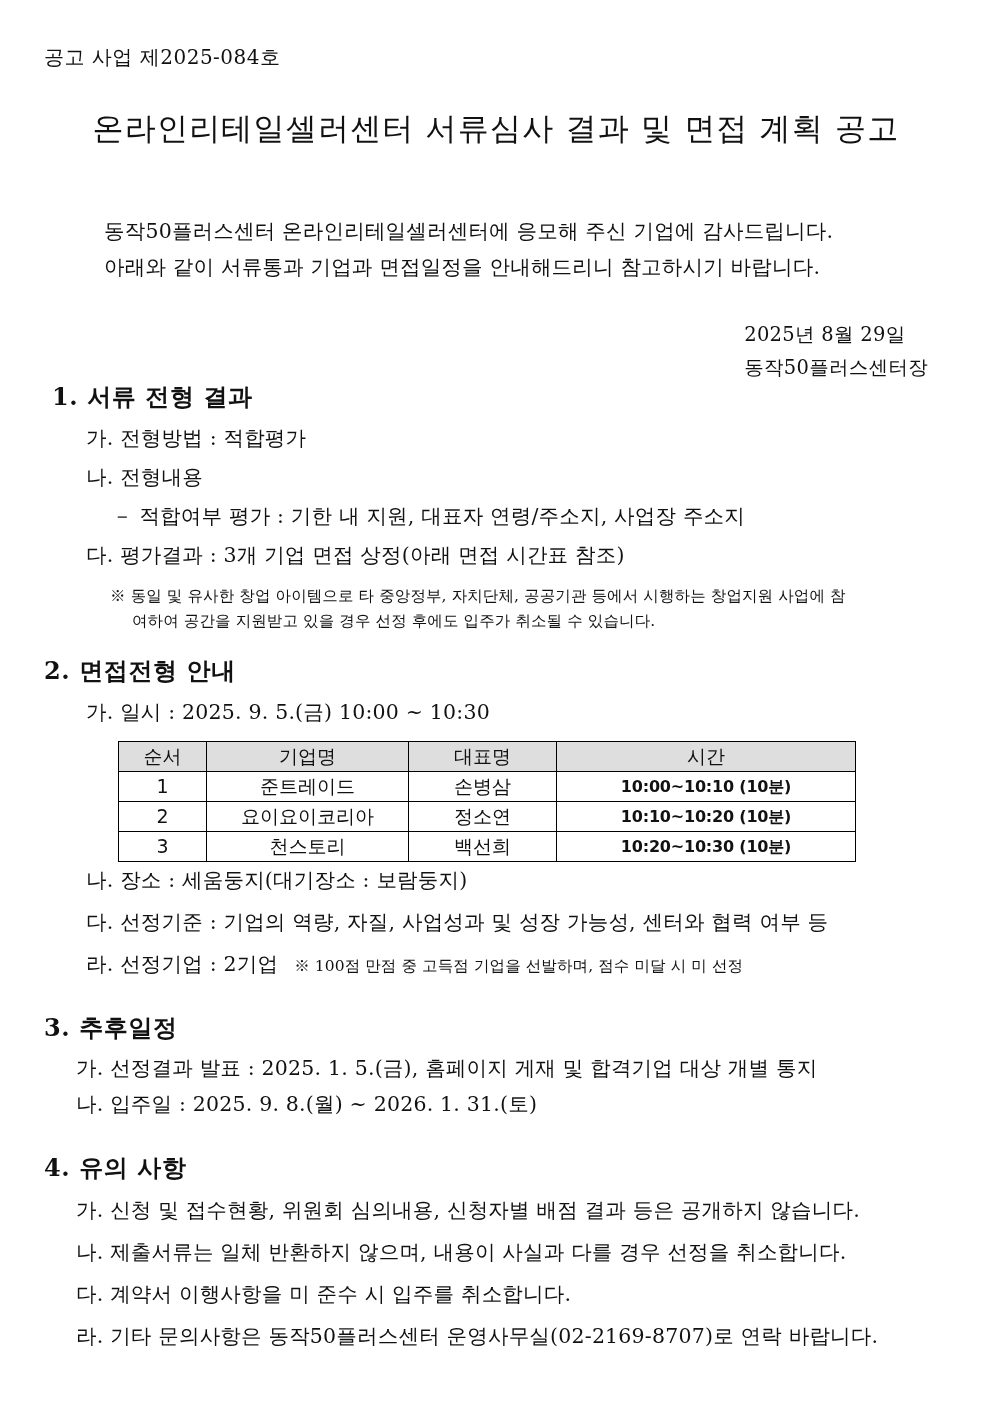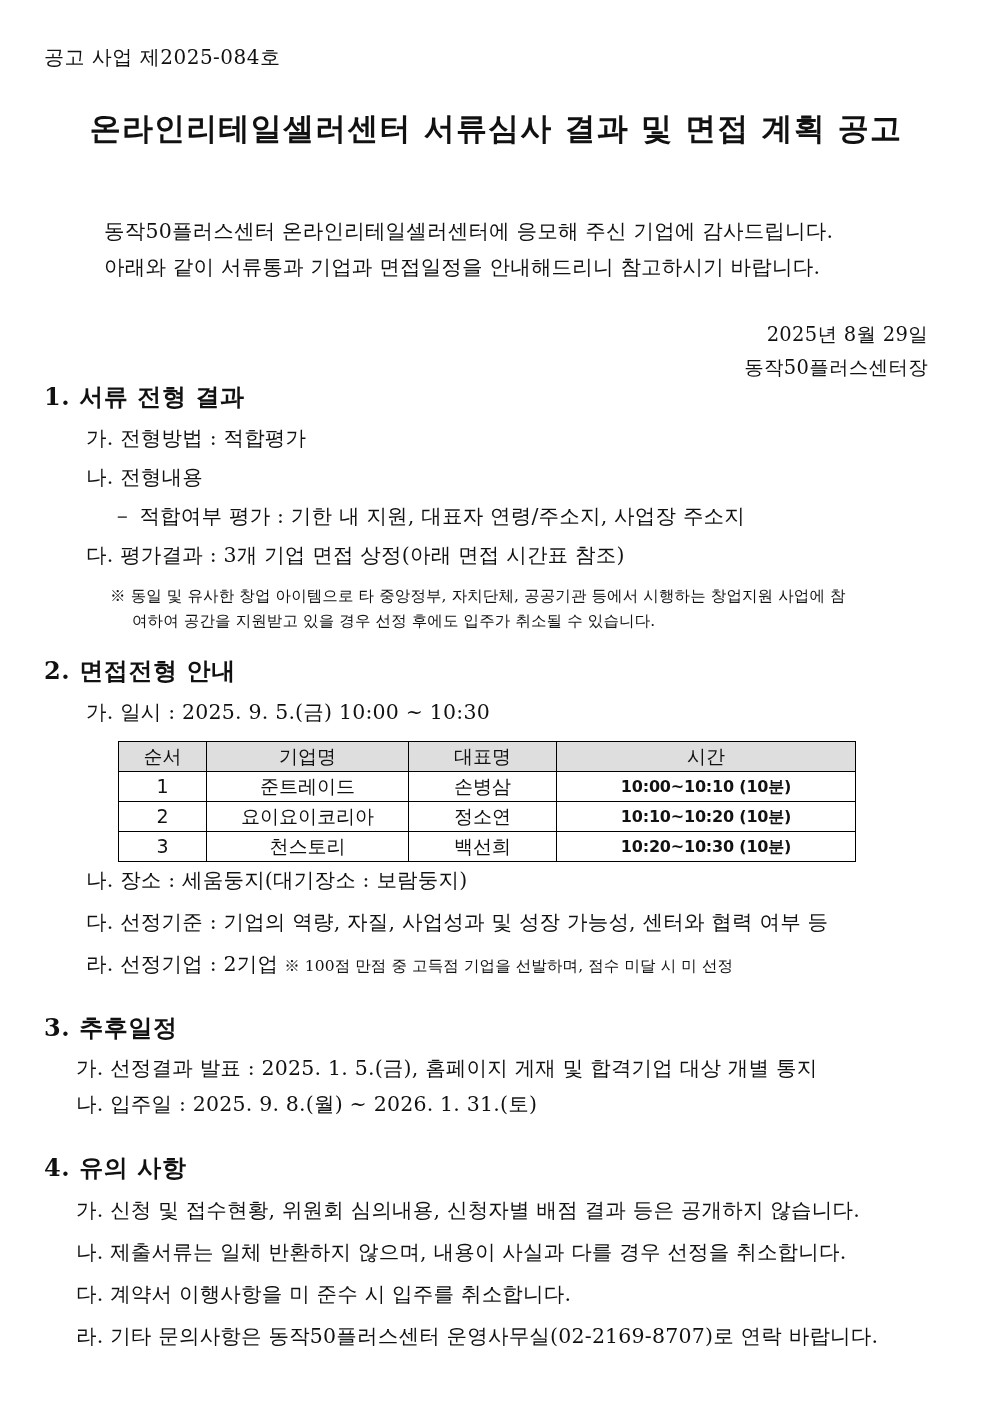--- a/index.html
+++ b/index.html
@@ -34,21 +34,21 @@
   }
 
   
   .doc-title {
     position: absolute;
     left: 0;
     right: 0;
     top: 108px;
     text-align: center;
     font-size: 31px;
-    font-weight: bold;
+    font-weight: normal;
     letter-spacing: 1.2px;
     white-space: nowrap;
   }
 
   
   .intro {
     position: absolute;
     left: 104px;
     top: 213px;
     font-size: 20.5px;
@@ -56,21 +56,20 @@
     letter-spacing: 0.2px;
     white-space: nowrap;
   }
   .intro div { white-space: nowrap; }
 
   
   .signature {
     position: absolute;
     right: 64px;
     top: 318px;
-    text-align: right;
     font-size: 19.5px;
     line-height: 33px;
     letter-spacing: 0.3px;
     white-space: nowrap;
   }
 
   
   .section-head {
     position: absolute;
     font-size: 24px;
@@ -149,21 +148,21 @@
   <div class="intro">
     <div>동작50플러스센터 온라인리테일셀러센터에 응모해 주신 기업에 감사드립니다.</div>
     <div>아래와 같이 서류통과 기업과 면접일정을 안내해드리니 참고하시기 바랍니다.</div>
   </div>
 
   <div class="signature">
     <div>2025년 8월 29일</div>
     <div>동작50플러스센터장</div>
   </div>
 
-  <div class="section-head" style="left:44px; top:381px;">1. 서류 전형 결과</div>
+  <div class="section-head" style="left:52px; top:381px;">1. 서류 전형 결과</div>
 
   <div class="item" style="left:86px; top:424px;">가. 전형방법 : 적합평가</div>
 
   <div class="item" style="left:86px; top:463px;">나. 전형내용</div>
 
   <div class="item" style="left:112px; top:502px;">－ 적합여부 평가 : 기한 내 지원, 대표자 연령/주소지, 사업장 주소지</div>
 
   <div class="item" style="left:86px; top:541px;">다. 평가결과 : 3개 기업 면접 상정(아래 면접 시간표 참조)</div>
 
   <div class="note" style="left:110px; top:584px; width:830px;">
@@ -212,21 +211,21 @@
         </tr>
       </tbody>
     </table>
   </div>
 
   <div class="item" style="left:86px; top:866px;">나. 장소 : 세움둥지(대기장소 : 보람둥지)</div>
 
   <div class="item" style="left:86px; top:908px;">다. 선정기준  : 기업의 역량, 자질, 사업성과 및 성장 가능성, 센터와 협력 여부 등</div>
 
   <div class="item" style="left:86px; top:950px;">
-    <span>라. 선정기업 : 2기업</span><span class="inline-note" style="margin-left:6px;">※ 100점 만점 중 고득점 기업을 선발하며, 점수 미달 시 미 선정</span>
+    <span>라. 선정기업 : 2기업</span><span class="inline-note" style="margin-left:16px;">※ 100점 만점 중 고득점 기업을 선발하며, 점수 미달 시 미 선정</span>
   </div>
 
   <div class="section-head" style="left:44px; top:1012px;">3. 추후일정</div>
 
   <div class="item" style="left:76px; top:1054px;">가. 선정결과 발표 : 2025. 1. 5.(금), 홈페이지 게재 및 합격기업 대상 개별 통지</div>
 
   <div class="item" style="left:76px; top:1090px;">나. 입주일 : 2025. 9. 8.(월) ~ 2026. 1. 31.(토)</div>
 
   <div class="section-head" style="left:44px; top:1152px;">4. 유의 사항</div>
 

